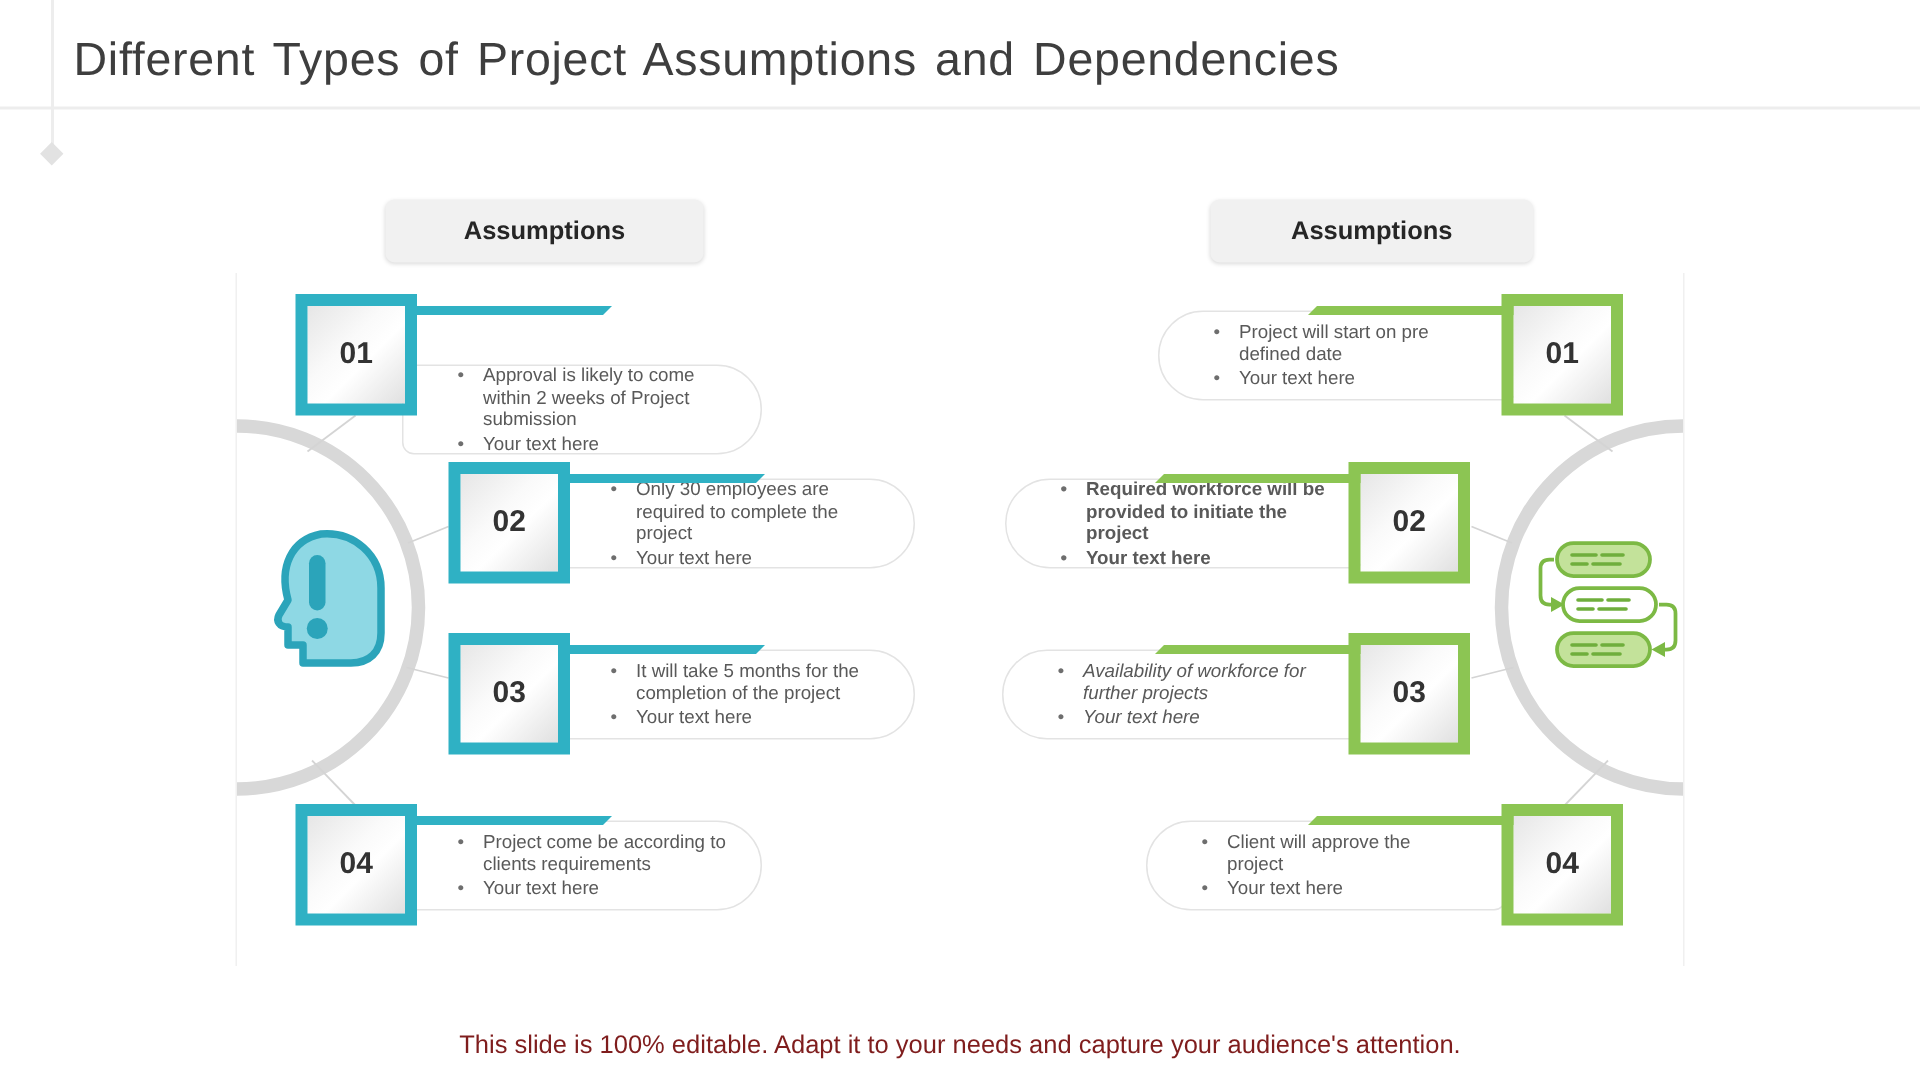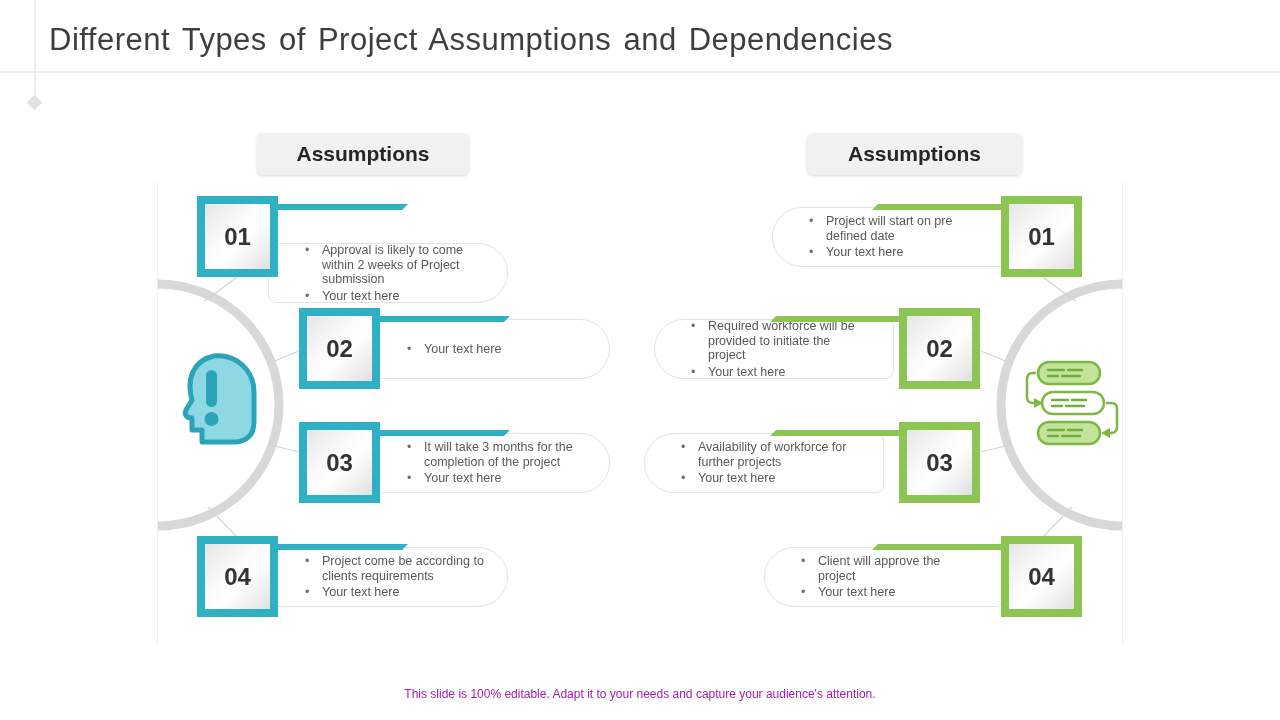--- a/index.html
+++ b/index.html
@@ -9,21 +9,21 @@
   
   .v-rule{position:absolute;left:34px;top:0;width:2px;height:98px;background:#ededed;}
   .v-rule-diamond{position:absolute;left:29px;top:97px;width:11px;height:11px;background:#e2e2e2;transform:rotate(45deg);}
   .page-title{position:absolute;left:49px;top:22px;font-size:31px;font-weight:400;color:#3e3e3e;
               letter-spacing:.5px;word-spacing:3px;}
   .h-rule{position:absolute;left:0;top:71px;width:1280px;height:2px;background:#ededed;}
 
   
   .badge{position:absolute;top:133px;height:42px;background:#f1f1f1;border-radius:6px;
          box-shadow:0 1px 3px rgba(0,0,0,.15);display:flex;align-items:center;justify-content:center;
-         font-size:21px;font-weight:700;color:#262626;}
+         font-size:17px;font-weight:700;color:#262626;}
   .badge.assumptions{left:257px;width:212px;}
   .badge.dependencies{left:807px;width:215px;}
 
   
   .edge{position:absolute;top:182px;height:462px;width:1px;background:#f0f0f0;}
   .edge.left{left:157px;} .edge.right{left:1122px;}
 
   
   .decor{position:absolute;left:0;top:0;z-index:0;}
 
@@ -39,37 +39,37 @@
 
   
   .bar{position:absolute;width:138px;height:6px;z-index:2;}
   .bar.cyan{background:#2fb1c4;clip-path:polygon(0 0,100% 0,calc(100% - 6px) 100%,0 100%);}
   .bar.green{background:#8cc553;clip-path:polygon(6px 0,100% 0,100% 100%,0 100%);}
 
   
   .numbox{position:absolute;width:65px;height:65px;border:8px solid;z-index:3;
           background:linear-gradient(135deg,#e6e6e6 0%,#fafafa 40%,#ffffff 58%,#e0e0e0 100%);
           display:flex;align-items:center;justify-content:center;
-          font-size:24px;font-weight:700;color:#333;}
+          font-size:20px;font-weight:700;color:#333;}
   .numbox.cyan{border-color:#2fb1c4;}
   .numbox.green{border-color:#8cc553;}
 
   
   .l1.numbox{left:197px;top:196px;} .l1.capsule{left:268px;top:207px;margin-top:36px;} .l1.bar{left:270px;top:204px;}
   .l2.numbox{left:299px;top:308px;} .l2.capsule{left:370px;top:319px;} .l2.bar{left:372px;top:316px;}
   .l3.numbox{left:299px;top:422px;} .l3.capsule{left:370px;top:433px;} .l3.bar{left:372px;top:430px;}
   .l4.numbox{left:197px;top:536px;} .l4.capsule{left:268px;top:547px;} .l4.bar{left:270px;top:544px;}
   
   .r1.numbox{left:1001px;top:196px;} .r1.capsule{left:772px;top:207px;} .r1.bar{left:872px;top:204px;}
-  .r2.numbox{left:899px;top:308px;}  .r2.capsule{left:654px;top:319px;} .r2.bar{left:770px;top:316px;}
-  .r3.numbox{left:899px;top:422px;}  .r3.capsule{left:644px;top:433px;} .r3.bar{left:770px;top:430px;}
+  .r2.numbox{left:899px;top:308px;}  .r2.capsule{left:670px;top:319px;font-weight:bold;} .r2.bar{left:770px;top:316px;}
+  .r3.numbox{left:899px;top:422px;}  .r3.capsule{left:668px;top:433px;font-style:italic;} .r3.bar{left:770px;top:430px;}
   .r4.numbox{left:1001px;top:536px;} .r4.capsule{left:764px;top:547px;} .r4.bar{left:872px;top:544px;}
 
   .footer-note{position:absolute;left:0;top:687px;width:1280px;text-align:center;
-               font-size:12px;color:#a21caf;}
+               font-size:17px;color:#7f1d1d;}
 </style>
 </head>
 <body>
 
 <div class="slide">
 
   <svg class="decor" width="1280" height="720" viewBox="0 0 1280 720">
 
     <path d="M158,284 A121,121 0 0 1 158,526" fill="#ffffff" stroke="#d8d8d8" stroke-width="9"></path>
 
@@ -133,29 +133,30 @@
     <ul>
       <li>Approval is likely to come within 2 weeks of Project submission</li>
       <li>Your text here</li>
     </ul>
   </div>
   <div class="bar cyan l1"></div>
   <div class="numbox cyan l1">01</div>
 
   <div class="capsule cap-left l2">
     <ul>
+      <li>Only 30 employees are required to complete the project</li>
       <li>Your text here</li>
     </ul>
   </div>
   <div class="bar cyan l2"></div>
   <div class="numbox cyan l2">02</div>
 
   <div class="capsule cap-left l3">
     <ul>
-      <li>It will take 3 months for the completion of the project</li>
+      <li>It will take 5 months for the completion of the project</li>
       <li>Your text here</li>
     </ul>
   </div>
   <div class="bar cyan l3"></div>
   <div class="numbox cyan l3">03</div>
 
   <div class="capsule cap-left l4">
     <ul>
       <li>Project come be according to clients requirements</li>
       <li>Your text here</li>

